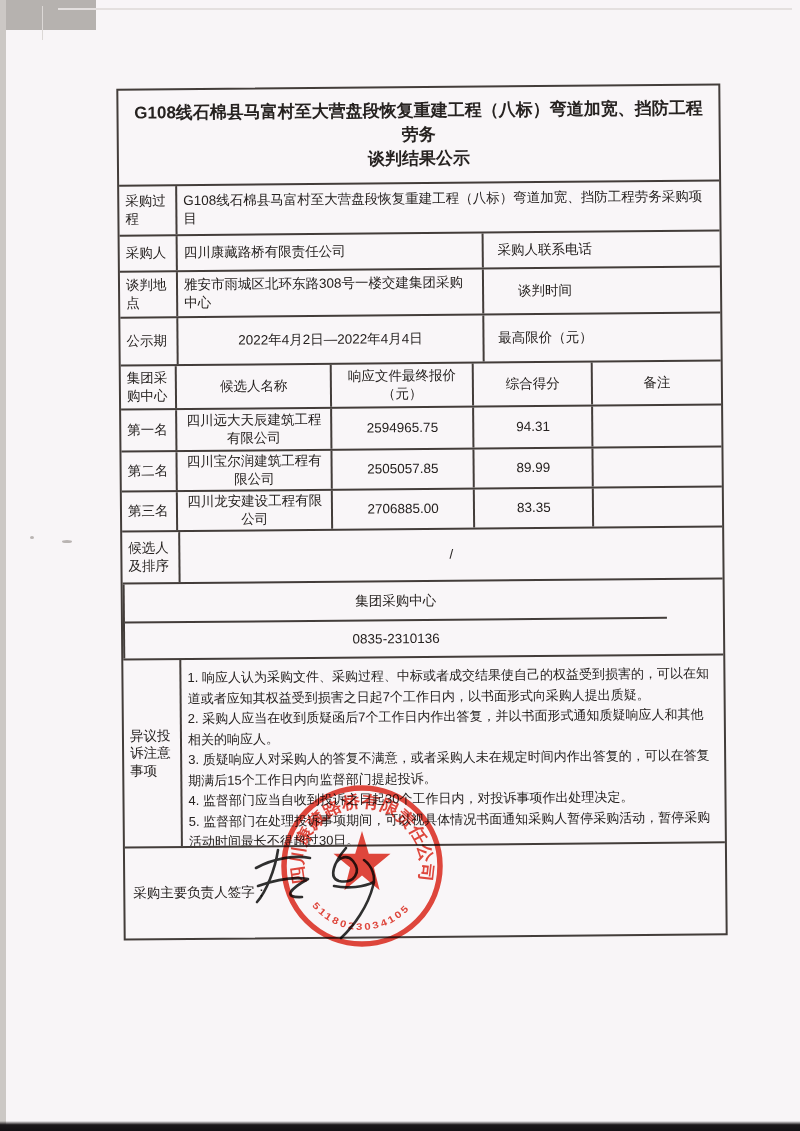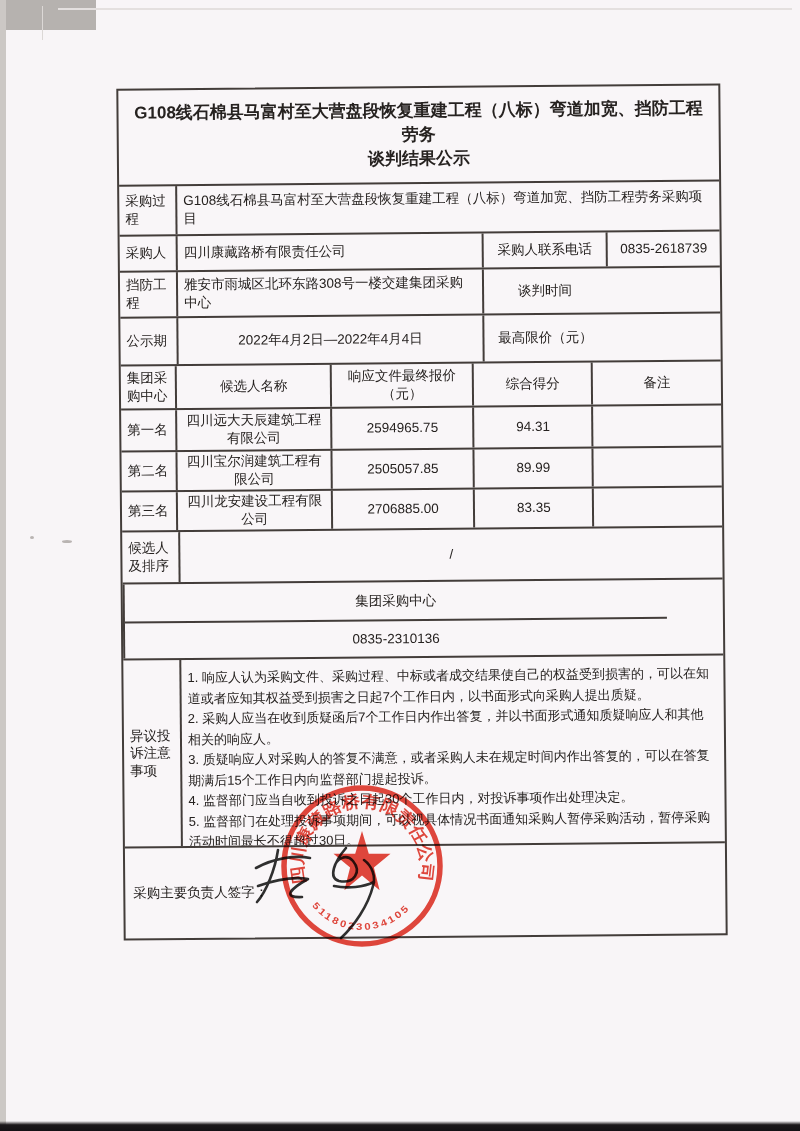--- a/index.html
+++ b/index.html
@@ -90,25 +90,24 @@
 
     <div class="tr row-project">
       <div class="td lbl">采购过程</div>
       <div class="td w-wide left">G108线石棉县马富村至大营盘段恢复重建工程（八标）弯道加宽、挡防工程劳务采购项目</div>
     </div>
 
     <div class="tr row-purchaser">
       <div class="td lbl">采购人</div>
       <div class="td w-mid left">四川康藏路桥有限责任公司</div>
       <div class="td w-sublbl center">采购人联系电话</div>
-      <div class="td w-val center">0835-2618739</div>
     </div>
 
     <div class="tr row-place">
-      <div class="td lbl">挡防工程</div>
+      <div class="td lbl">谈判地点</div>
       <div class="td w-mid left">雅安市雨城区北环东路308号一楼交建集团采购中心</div>
       <div class="td w-sublbl center">谈判时间</div>
     </div>
 
     <div class="tr row-publicity">
       <div class="td lbl">公示期</div>
       <div class="td w-mid center">2022年4月2日—2022年4月4日</div>
       <div class="td w-sublbl center">最高限价（元）</div>
     </div>
 

